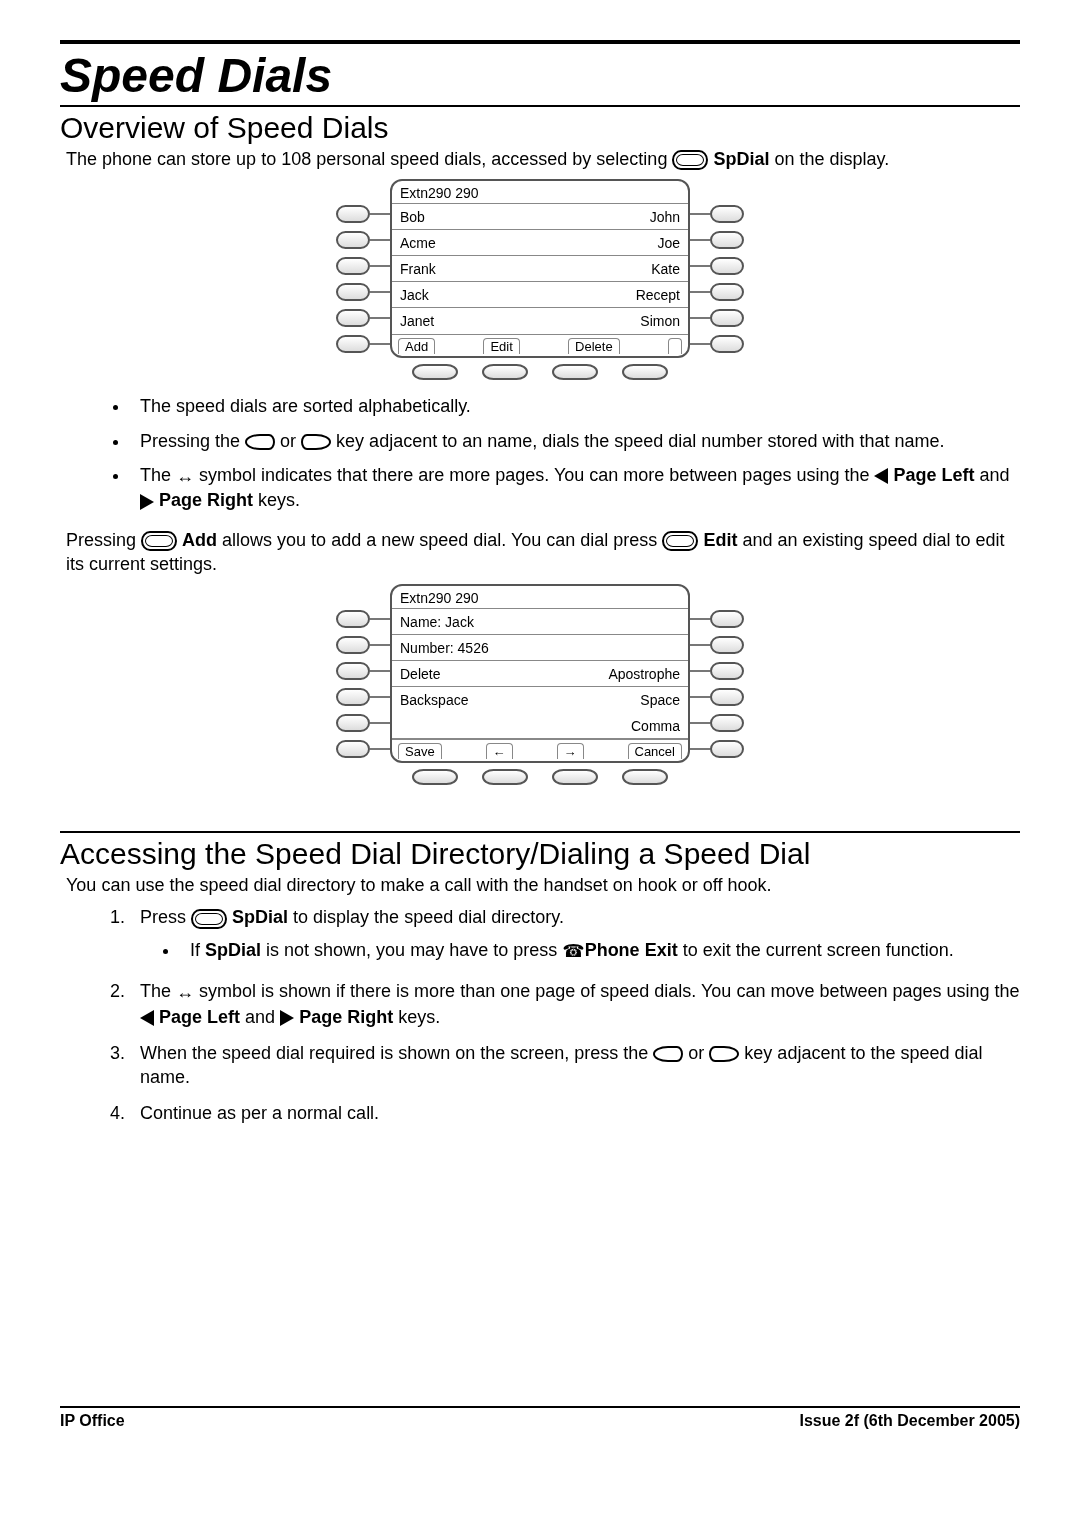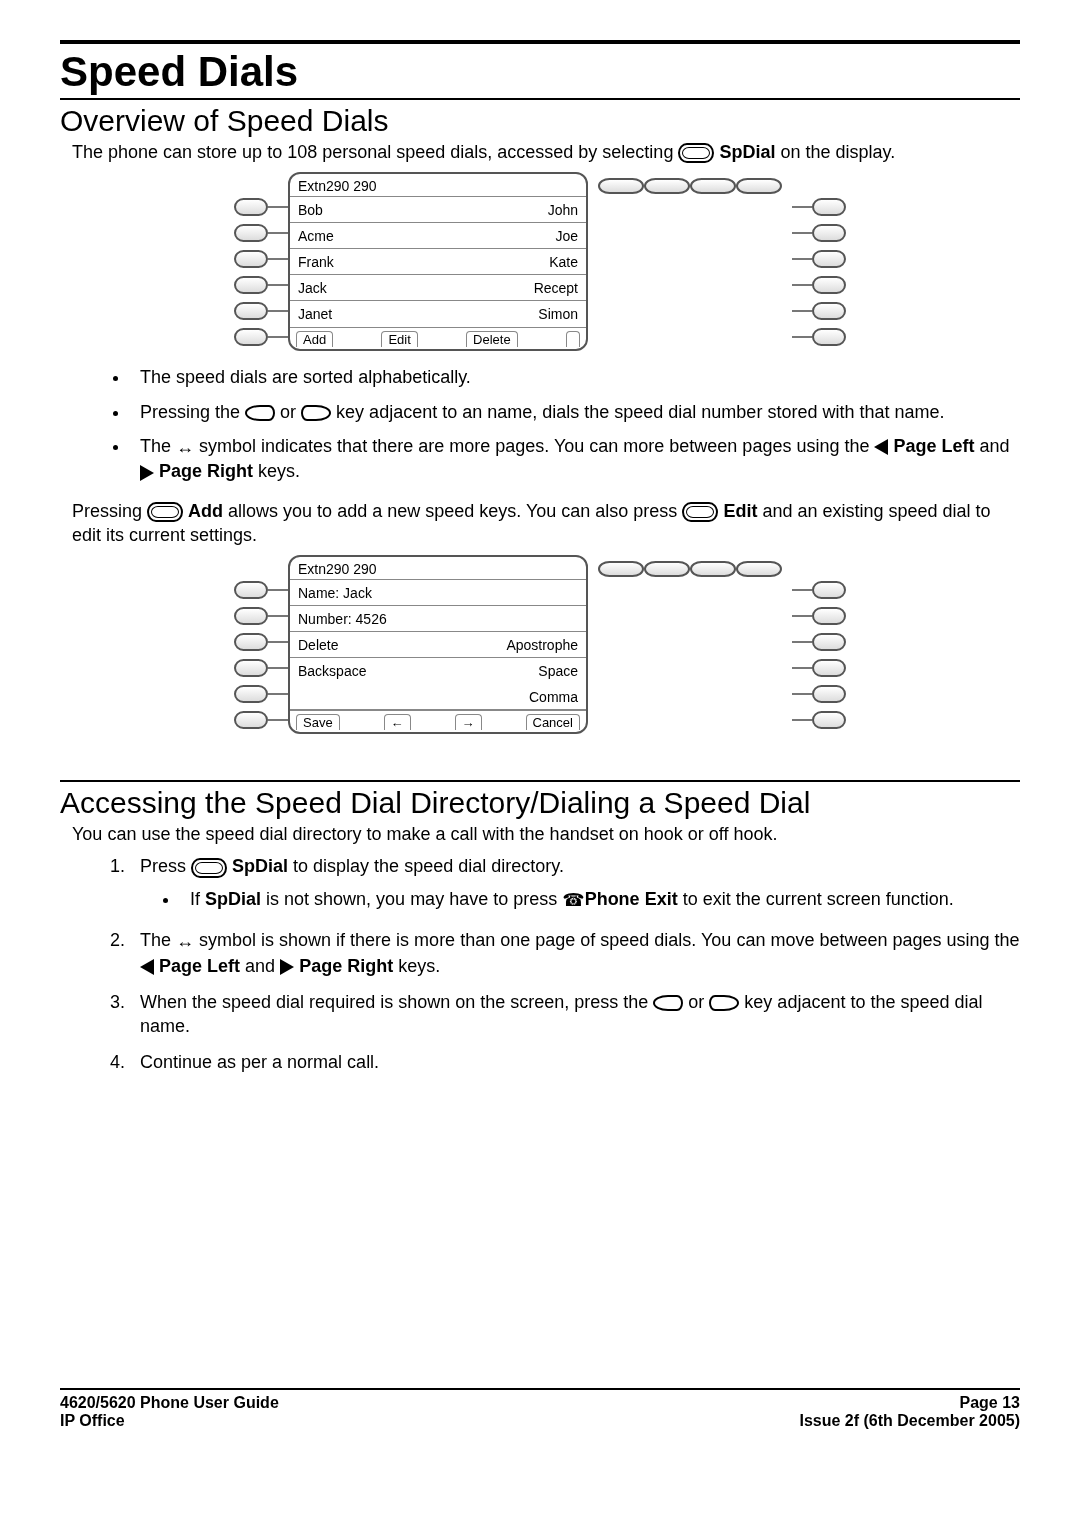--- a/index.html
+++ b/index.html
@@ -20,33 +20,34 @@
     border: none;
     border-top: 4px solid #000;
     margin: 0 0 4px 0;
   }
   .hr-thin {
     border: none;
     border-top: 2px solid #000;
     margin: 2px 0 4px 0;
   }
   h1 {
-    font-size: 42px;
+    font-size: 48px;
     font-weight: bold;
     margin: 0 0 2px 0;
+    font-style: italic;
   }
   h2 {
     font-size: 30px;
     font-weight: normal;
     margin: 0 0 2px 0;
   }
   .body-text {
     font-size: 18px;
     line-height: 1.35;
-    margin: 2px 0 8px 12px;
+    margin: 2px 0 8px 6px;
   }
   ul.bullets {
     margin: 6px 0 15px 0;
     padding-left: 70px;
   }
   ul.bullets li {
     font-size: 18px;
     line-height: 1.35;
     margin-bottom: 10px;
     padding-left: 10px;
@@ -165,21 +166,21 @@
     display:flex;
     justify-content: space-around;
     padding: 6px 10px 0 10px;
   }
   .below-keys .soft-oval {
     width: 46px; height: 16px;
     border: 2px solid #555;
     border-radius: 50%/100%;
     background: linear-gradient(#fff,#ddd);
   }
-  .lcd-col { display:flex; flex-direction:row; }
+  .lcd-col { display:flex; flex-direction:column; }
 
   .footer {
     position: absolute;
     bottom: 30px;
     left: 60px;
     right: 60px;
   }
   .footer-line {
     border-top: 2px solid #000;
     margin-bottom: 4px;
@@ -320,21 +321,21 @@
       <span class="tri-right"></span>
       <span class="bold"> Page Right</span>
       <span> keys.</span>
     </li>
   </ul>
 
   <p class="body-text">
     <span>Pressing </span>
     <span class="key-outer"></span>
     <span class="bold"> Add</span>
-    <span> allows you to add a new speed keys. You can also press </span>
+    <span> allows you to add a new speed dial. You can dial press </span>
     <span class="key-outer"></span>
     <span class="bold"> Edit</span>
     <span> and an existing speed dial to edit its current settings.</span>
   </p>
 
   <div class="phone-wrap">
     <div class="phone">
       <div class="side-col">
         <div class="btn-row">
             <span class="soft-btn"></span>
@@ -466,21 +467,17 @@
       <span> or </span>
       <span class="key-right"></span>
       <span> key adjacent to the speed dial name.</span>
     </li>
     <li><span>Continue as per a normal call.</span></li>
   </ol>
 
   <div class="footer">
     <div class="footer-line"></div>
     <div class="footer-row">
-      <span>4620/5620 Phone User Guide</span>
-      <span>Page 13</span>
-    </div>
-    <div class="footer-row">
       <span>IP Office</span>
       <span>Issue 2f (6th December 2005)</span>
     </div>
   </div>
 </div>
 
 </body></html>

